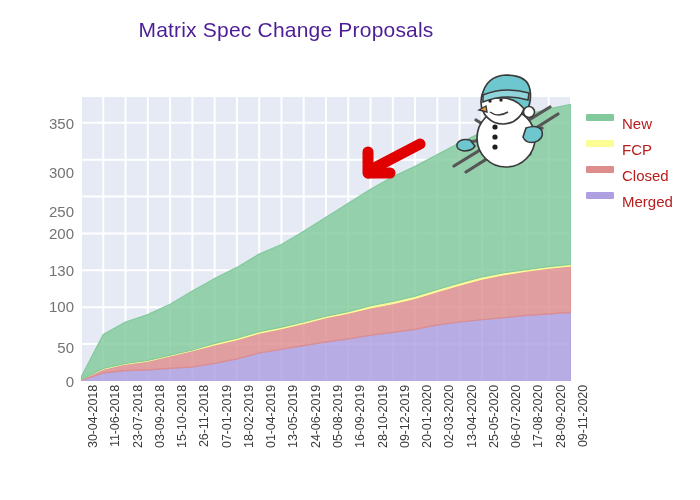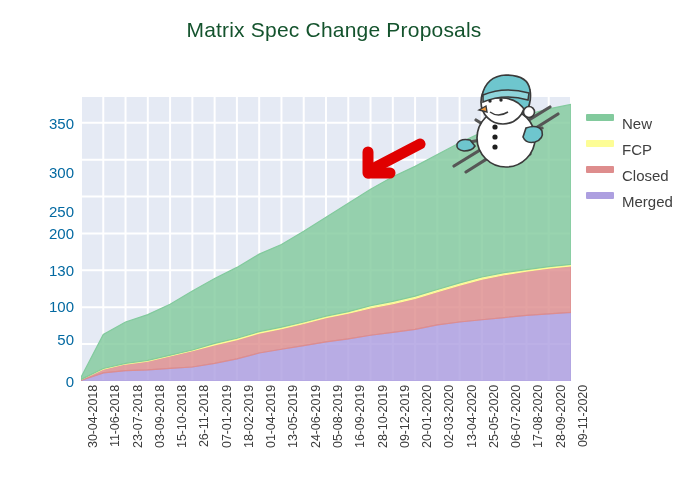--- a/index.html
+++ b/index.html
@@ -23,23 +23,22 @@
 
   
   #chart-title {
     position: absolute;
     left: 0;
     top: 18px;
     width: 572px;
     text-align: center;
     font-size: 21px;
     font-weight: 400;
-    color: #14532d;
+    color: #4c1d95;
     letter-spacing: 0.2px;
-    padding-left: 48px;
   }
 
   
   #plot-area {
     position: absolute;
     left: 81px;
     top: 97px;
     width: 490px;
     height: 284px;
     background: #E5EAF4;
@@ -58,21 +57,21 @@
     left: 0;
     top: 97px;
     width: 74px;
     height: 284px;
   }
   .y-tick-label {
     position: absolute;
     right: 0;
     transform: translateY(-50%);
     font-size: 15px;
-    color: #0369a1;
+    color: #737373;
     white-space: nowrap;
   }
 
   #x-axis-labels {
     position: absolute;
     left: 81px;
     top: 385px;
     width: 490px;
     height: 112px;
   }
@@ -101,21 +100,21 @@
   }
   .legend-swatch {
     width: 28px;
     height: 7px;
     border-radius: 1px;
     flex: 0 0 auto;
   }
   .legend-label {
     margin-left: 8px;
     font-size: 15px;
-    color: #404040;
+    color: #b91c1c;
     white-space: nowrap;
     margin-top: 12px;
   }
 
   
   #annotation-layer {
     position: absolute;
     inset: 0;
     pointer-events: none;
   }
@@ -132,21 +131,21 @@
 </style>
 </head>
 <body>
 
 <div id="chart-root">
 
   <div id="chart-title">Matrix Spec Change Proposals</div>
 
   <div id="y-axis-labels">
       <div class="y-tick-label" style="top: 284px;">0</div>
-      <div class="y-tick-label" style="top: 242px;">50</div>
+      <div class="y-tick-label" style="top: 250px;">50</div>
       <div class="y-tick-label" style="top: 209px;">100</div>
       <div class="y-tick-label" style="top: 173.351px;">130</div>
       <div class="y-tick-label" style="top: 136.468px;">200</div>
       <div class="y-tick-label" style="top: 114px;">250</div>
       <div class="y-tick-label" style="top: 62.7013px; margin-top: 12px;">300</div>
       <div class="y-tick-label" style="top: 25.8182px;">350</div>
     </div>
 
   <div id="plot-area">
     <svg id="plot-svg" width="490" height="284" viewBox="0 0 490 284">

